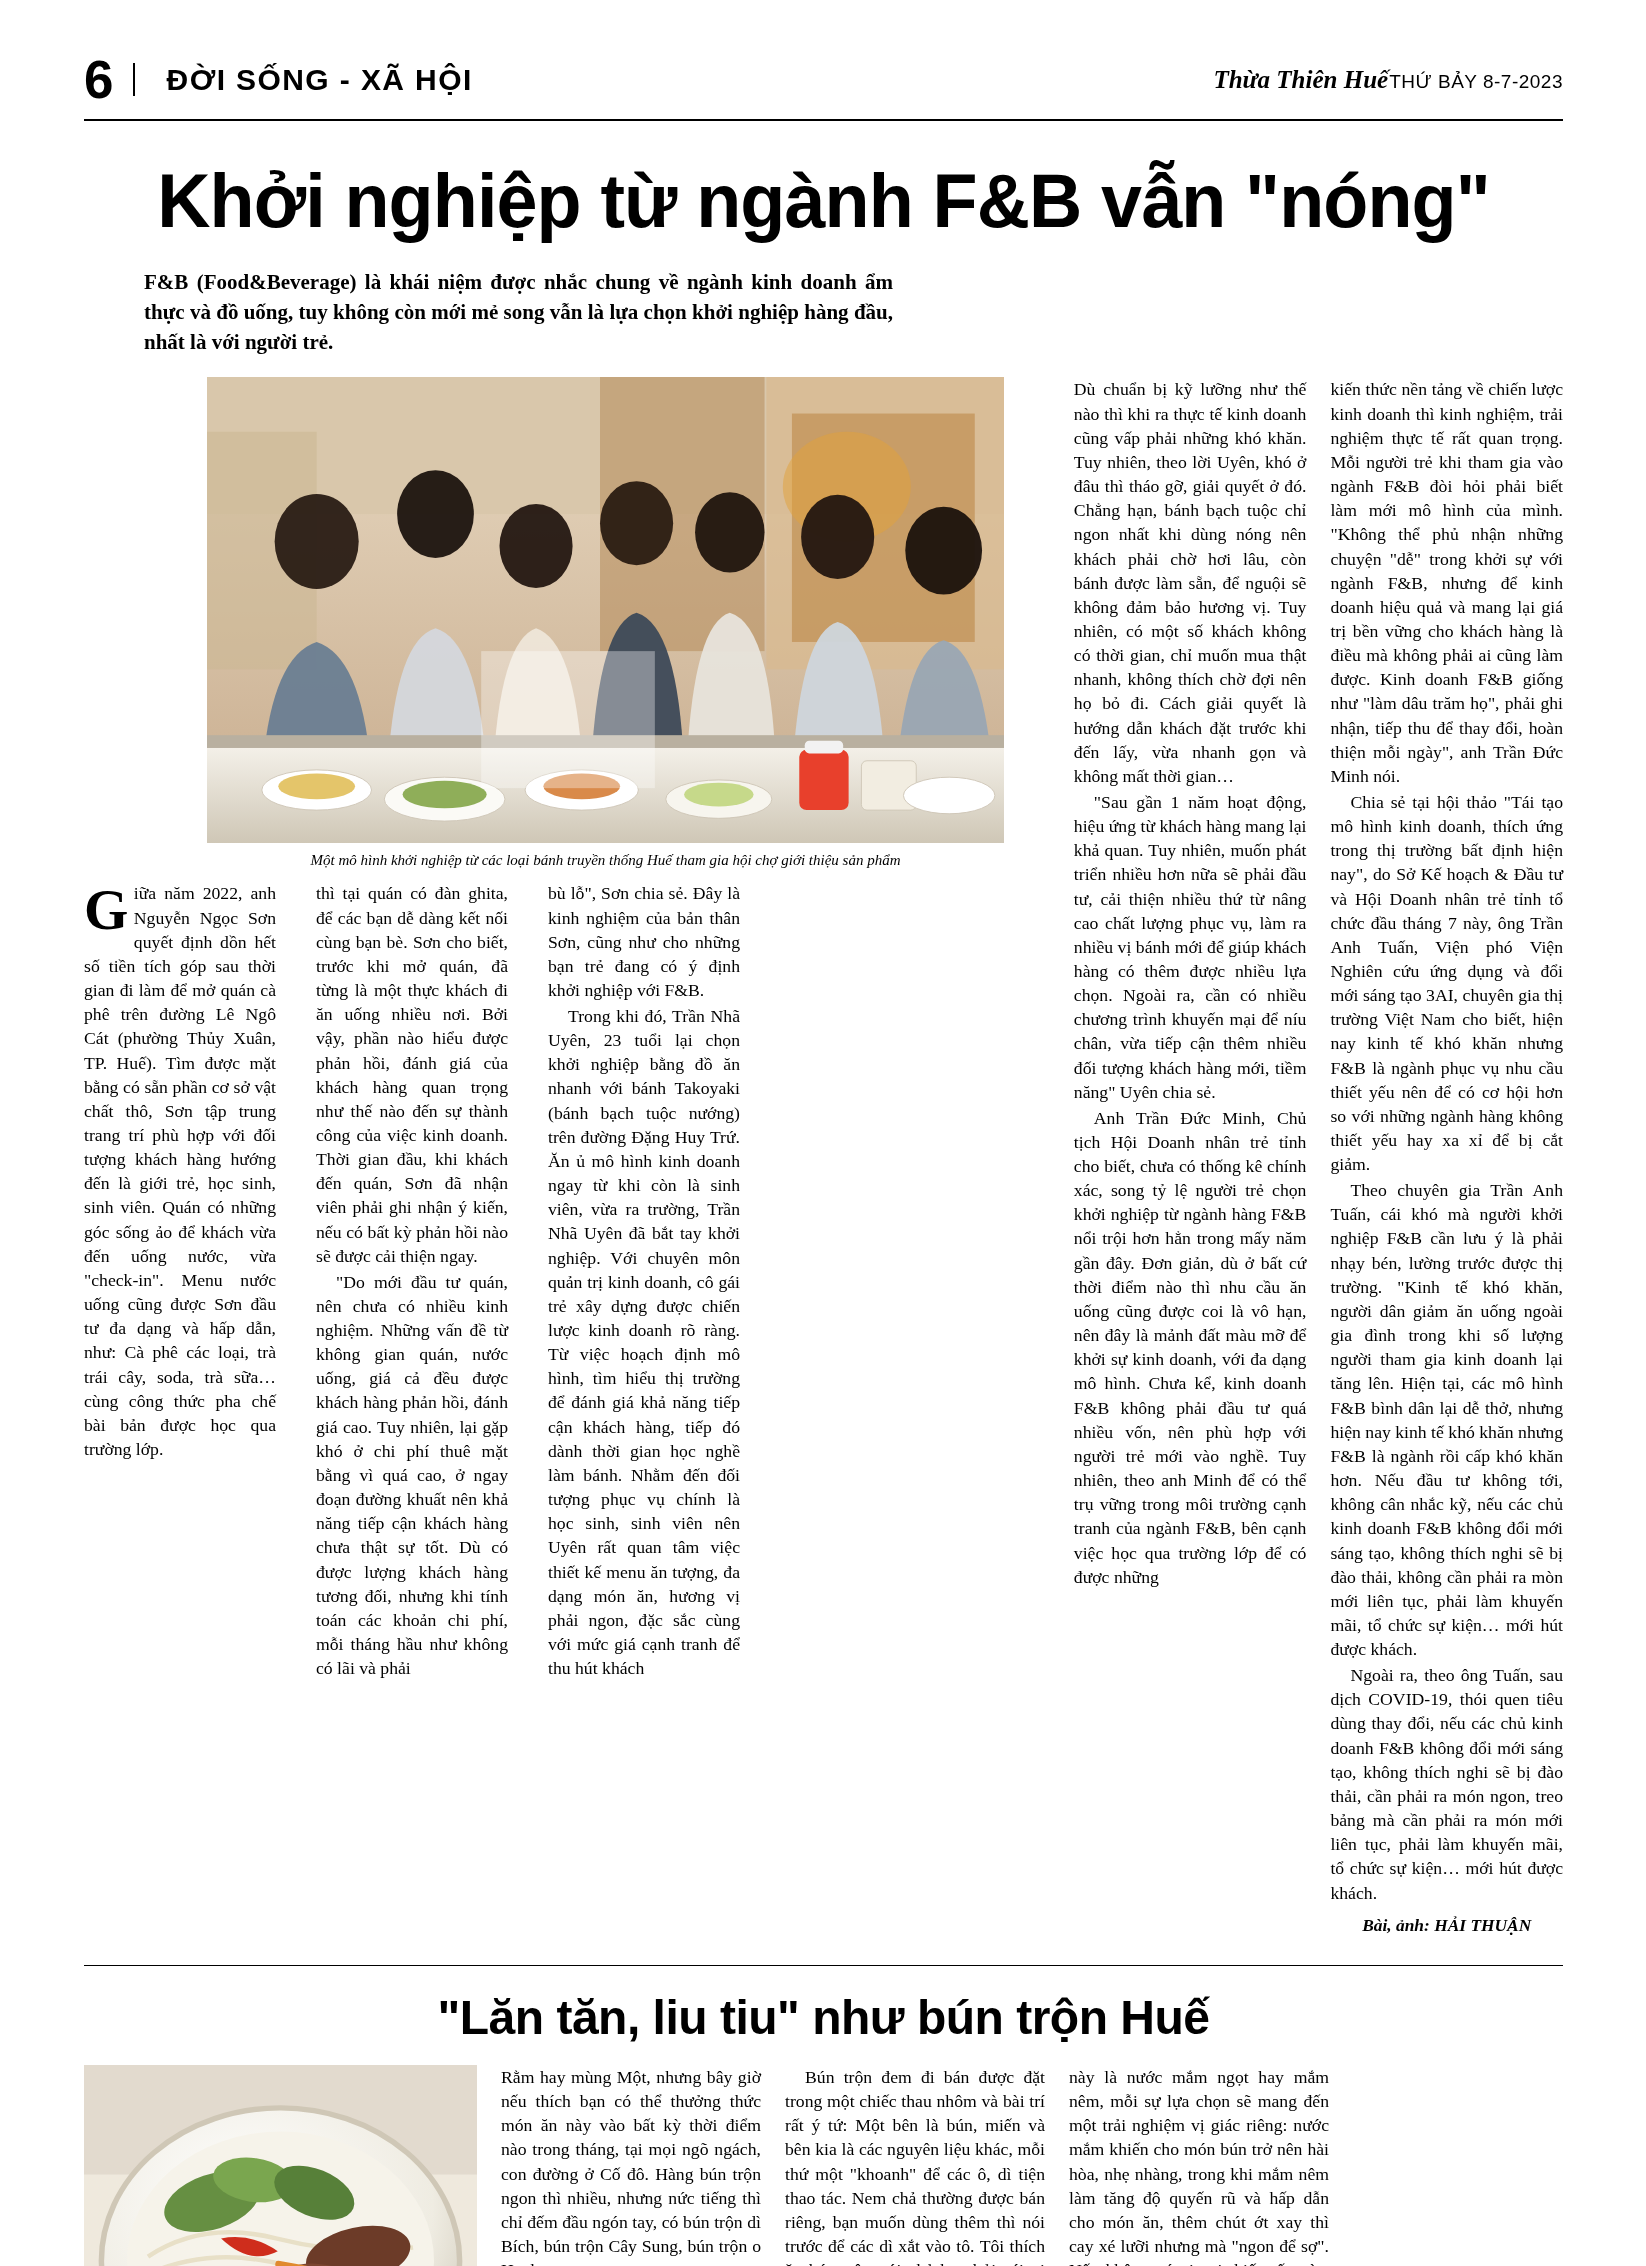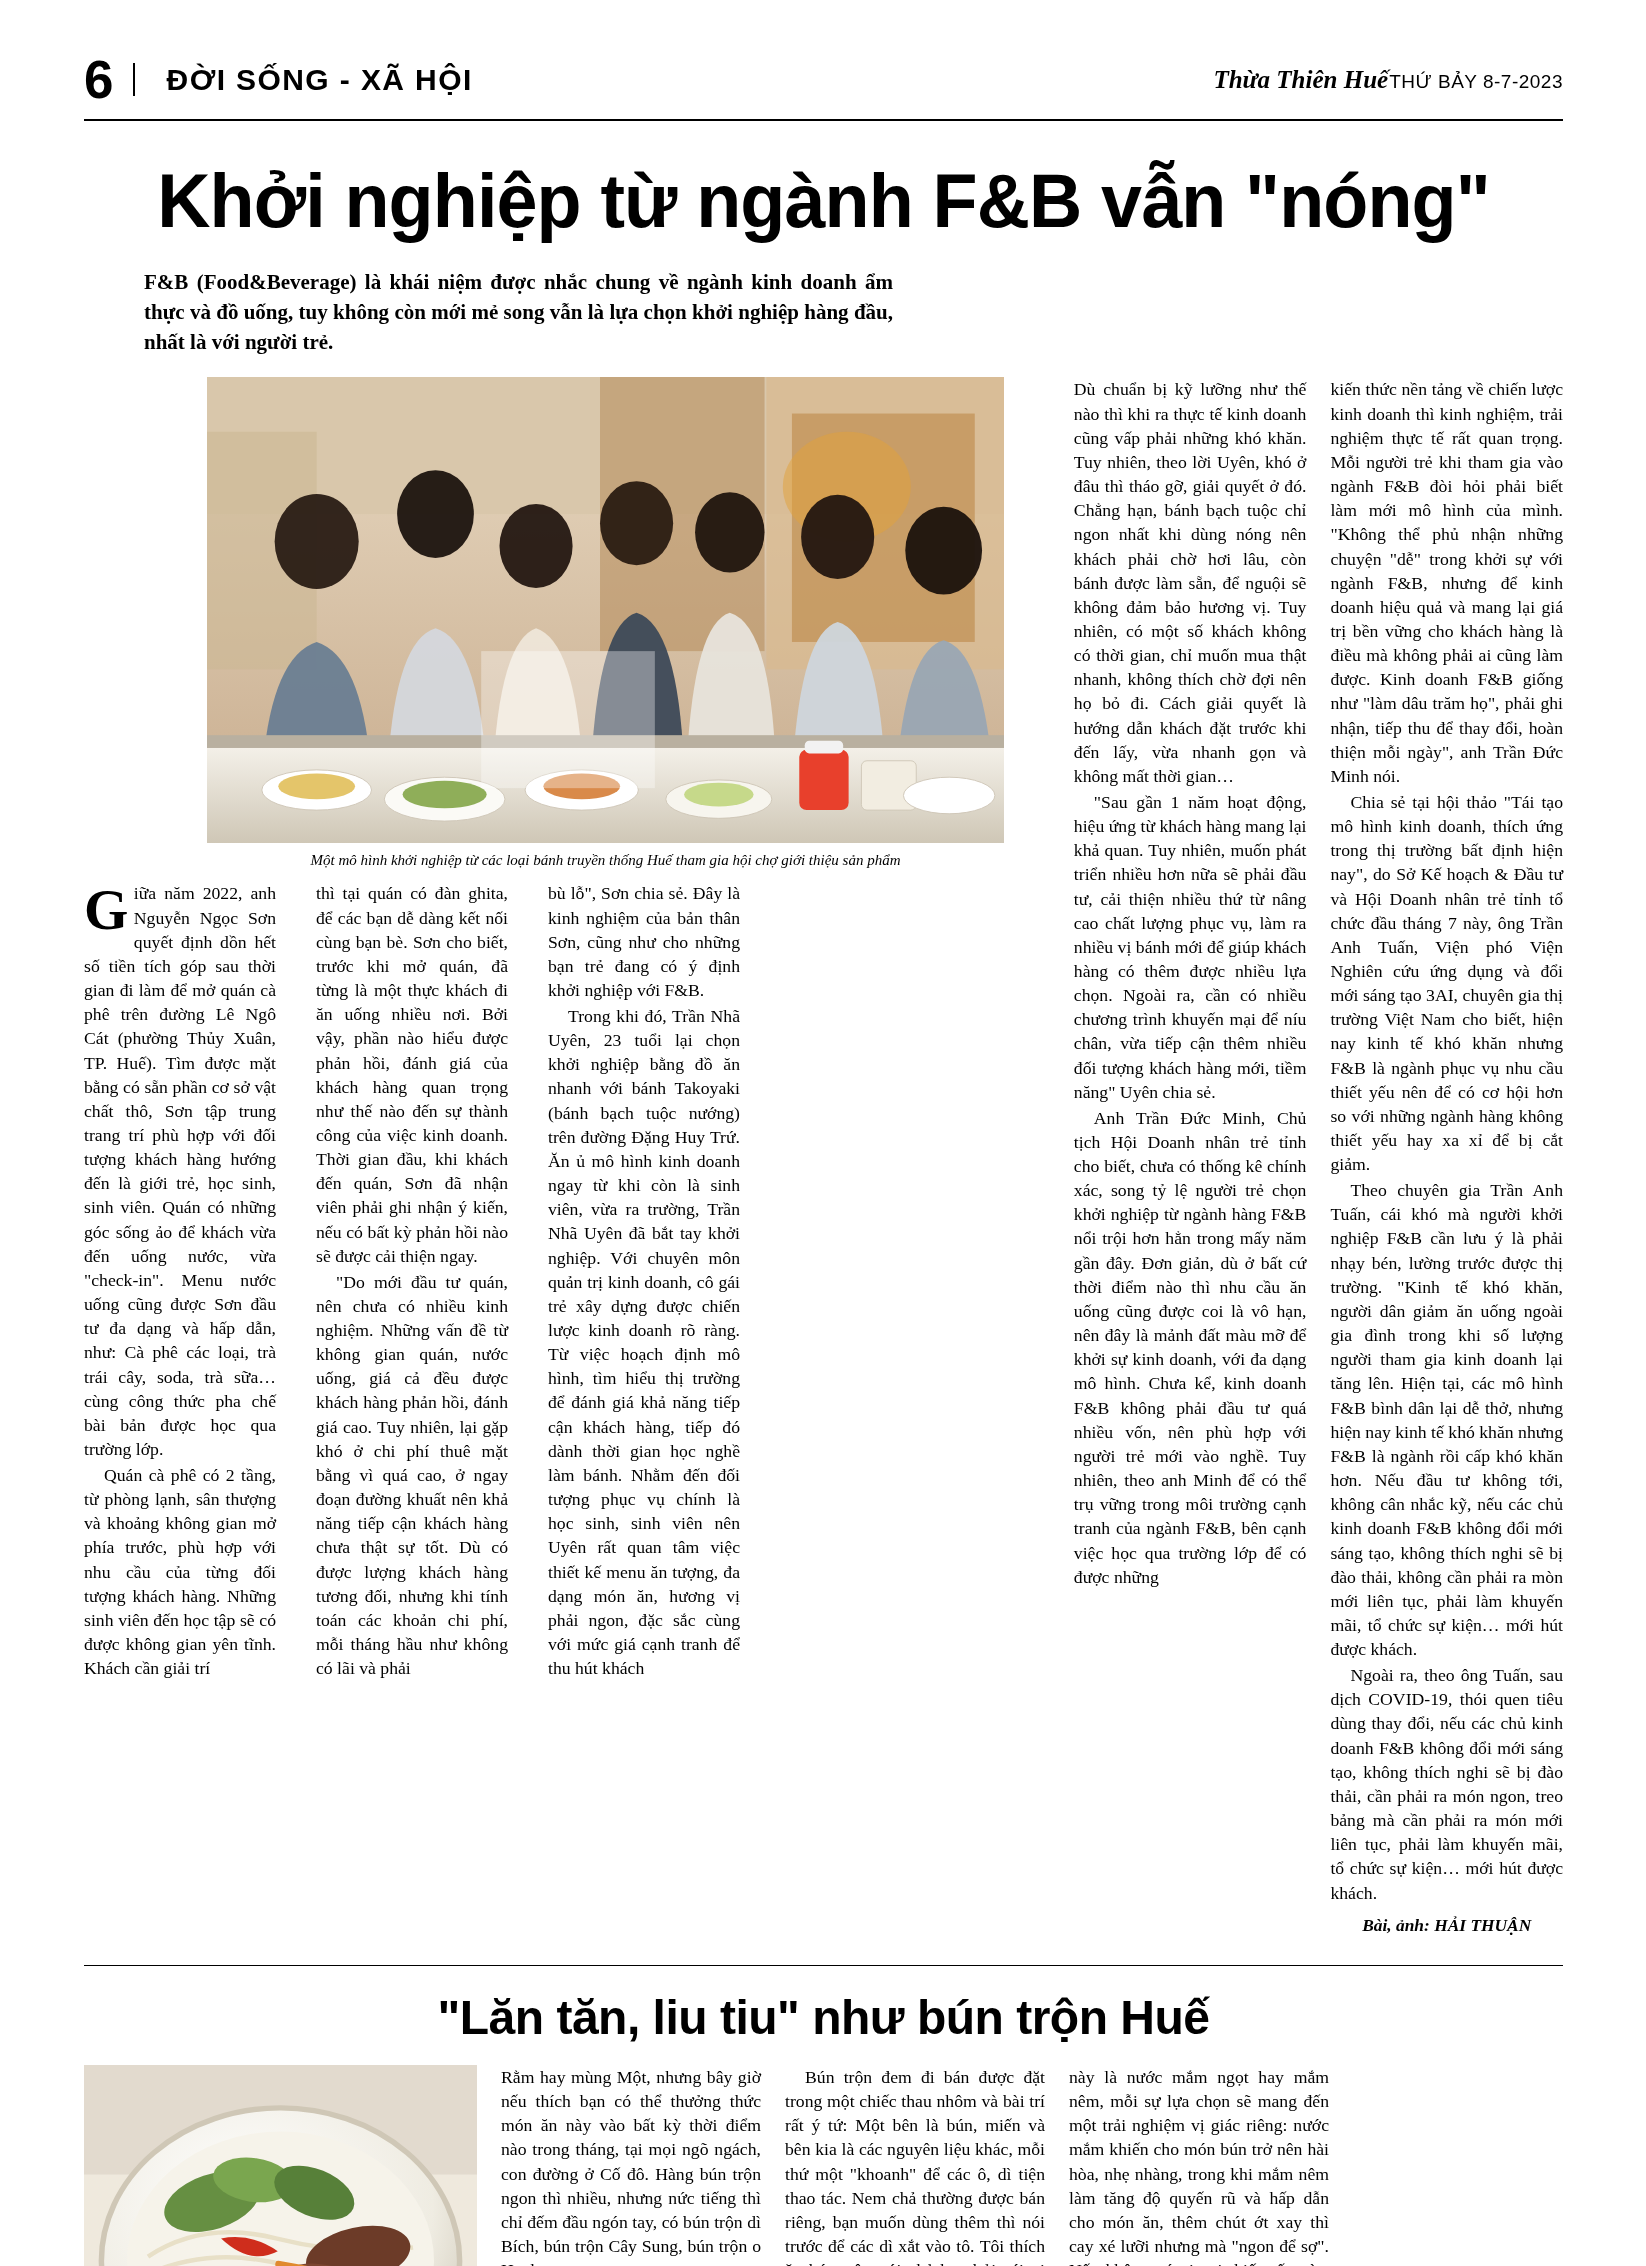--- a/index.html
+++ b/index.html
@@ -238,21 +238,20 @@
               </g>
               <rect x="300" y="300" width="190" height="150" fill="#ffffff" opacity="0.35"></rect>
             </svg>
           </div>
           <div class="caption">Một mô hình khởi nghiệp từ các loại bánh truyền thống Huế tham gia hội chợ giới thiệu sản phẩm</div>
         </div>
 
         <div class="lower4">
           <div class="col c1">
             <p class="noindent dropcap">Giữa năm 2022, anh Nguyễn Ngọc Sơn quyết định dồn hết số tiền tích góp sau thời gian đi làm để mở quán cà phê trên đường Lê Ngô Cát (phường Thủy Xuân, TP. Huế). Tìm được mặt bằng có sẵn phần cơ sở vật chất thô, Sơn tập trung trang trí phù hợp với đối tượng khách hàng hướng đến là giới trẻ, học sinh, sinh viên. Quán có những góc sống ảo để khách vừa đến uống nước, vừa "check-in". Menu nước uống cũng được Sơn đầu tư đa dạng và hấp dẫn, như: Cà phê các loại, trà trái cây, soda, trà sữa… cùng công thức pha chế bài bản được học qua trường lớp.</p>
-            <p>Quán cà phê có 2 tầng, từ phòng lạnh, sân thượng và khoảng không gian mở phía trước, phù hợp với nhu cầu của từng đối tượng khách hàng. Những sinh viên đến học tập sẽ có được không gian yên tĩnh. Khách cần giải trí</p>
           </div>
           <div class="col c2">
             <p class="noindent">thì tại quán có đàn ghita, để các bạn dễ dàng kết nối cùng bạn bè. Sơn cho biết, trước khi mở quán, đã từng là một thực khách đi ăn uống nhiều nơi. Bởi vậy, phần nào hiểu được phản hồi, đánh giá của khách hàng quan trọng như thế nào đến sự thành công của việc kinh doanh. Thời gian đầu, khi khách đến quán, Sơn đã nhận viên phải ghi nhận ý kiến, nếu có bất kỳ phản hồi nào sẽ được cải thiện ngay.</p>
             <p>"Do mới đầu tư quán, nên chưa có nhiều kinh nghiệm. Những vấn đề từ không gian quán, nước uống, giá cả đều được khách hàng phản hồi, đánh giá cao. Tuy nhiên, lại gặp khó ở chi phí thuê mặt bằng vì quá cao, ở ngay đoạn đường khuất nên khả năng tiếp cận khách hàng chưa thật sự tốt. Dù có được lượng khách hàng tương đối, nhưng khi tính toán các khoản chi phí, mỗi tháng hầu như không có lãi và phải</p>
           </div>
           <div class="col c3">
             <p class="noindent">bù lỗ", Sơn chia sẻ. Đây là kinh nghiệm của bản thân Sơn, cũng như cho những bạn trẻ đang có ý định khởi nghiệp với F&amp;B.</p>
             <p>Trong khi đó, Trần Nhã Uyên, 23 tuổi lại chọn khởi nghiệp bằng đồ ăn nhanh với bánh Takoyaki (bánh bạch tuộc nướng) trên đường Đặng Huy Trứ. Ăn ủ mô hình kinh doanh ngay từ khi còn là sinh viên, vừa ra trường, Trần Nhã Uyên đã bắt tay khởi nghiệp. Với chuyên môn quản trị kinh doanh, cô gái trẻ xây dựng được chiến lược kinh doanh rõ ràng. Từ việc hoạch định mô hình, tìm hiểu thị trường để đánh giá khả năng tiếp cận khách hàng, tiếp đó dành thời gian học nghề làm bánh. Nhằm đến đối tượng phục vụ chính là học sinh, sinh viên nên Uyên rất quan tâm việc thiết kế menu ăn tượng, đa dạng món ăn, hương vị phải ngon, đặc sắc cùng với mức giá cạnh tranh để thu hút khách</p>
           </div>
         </div>

